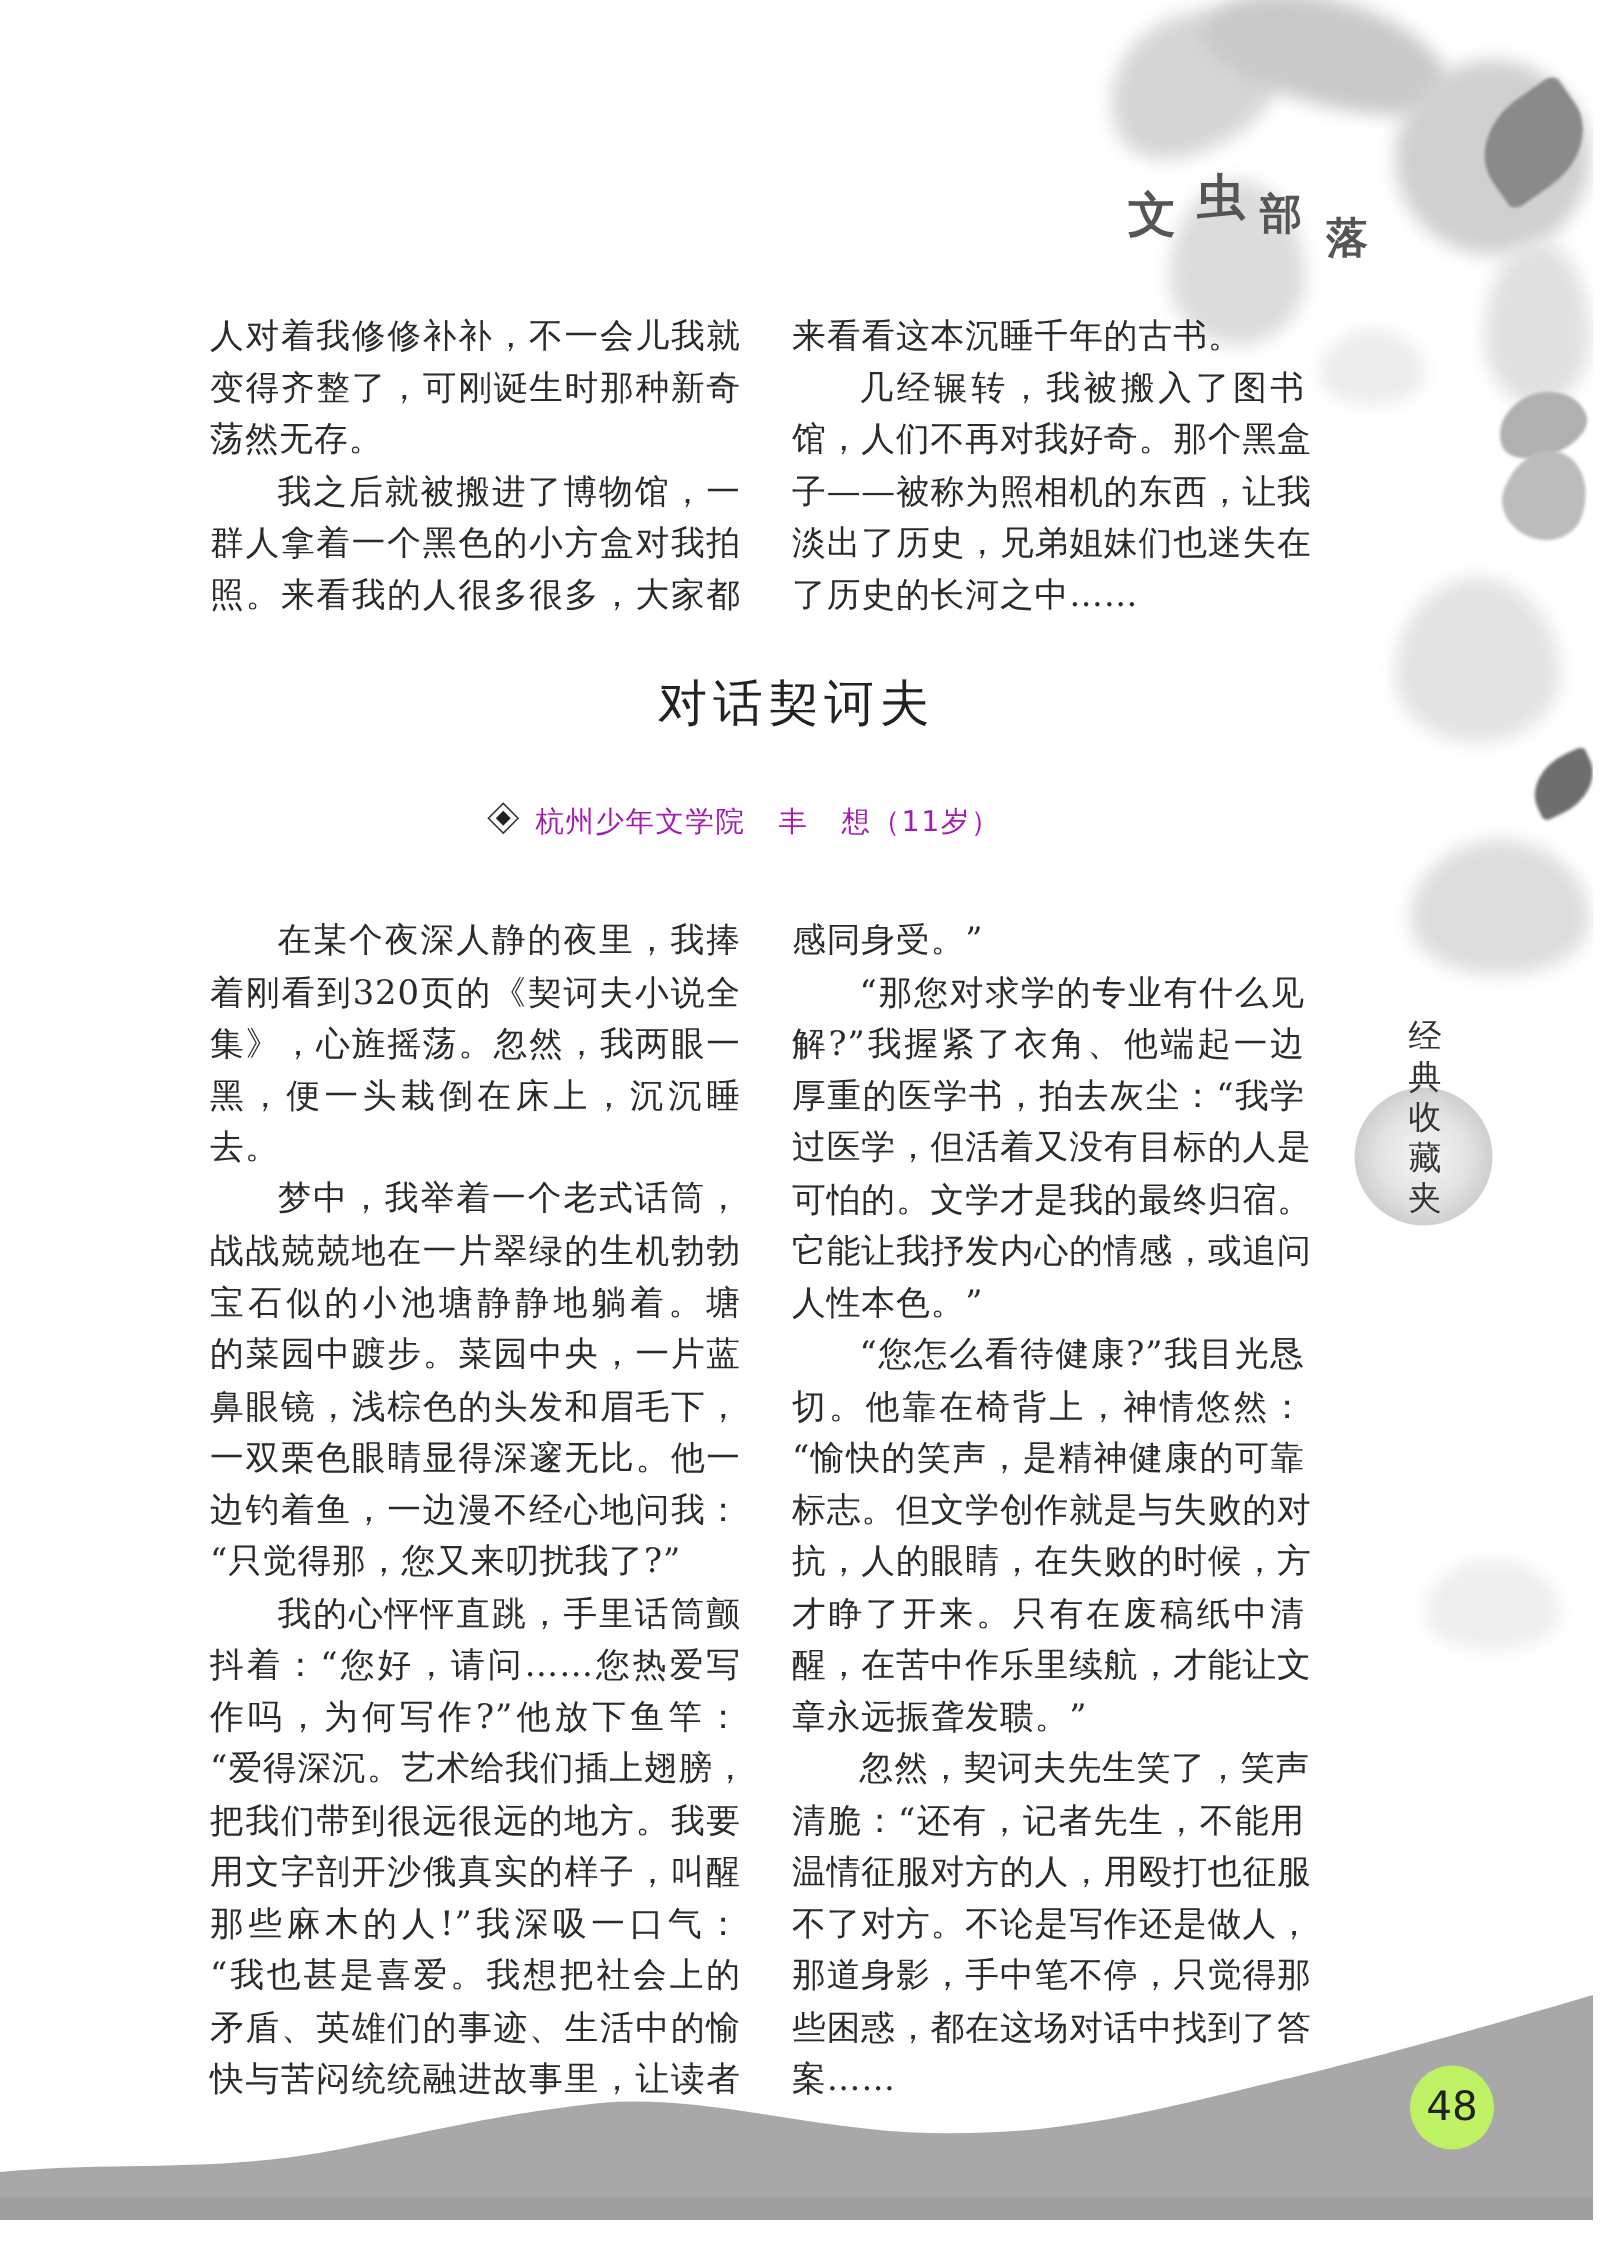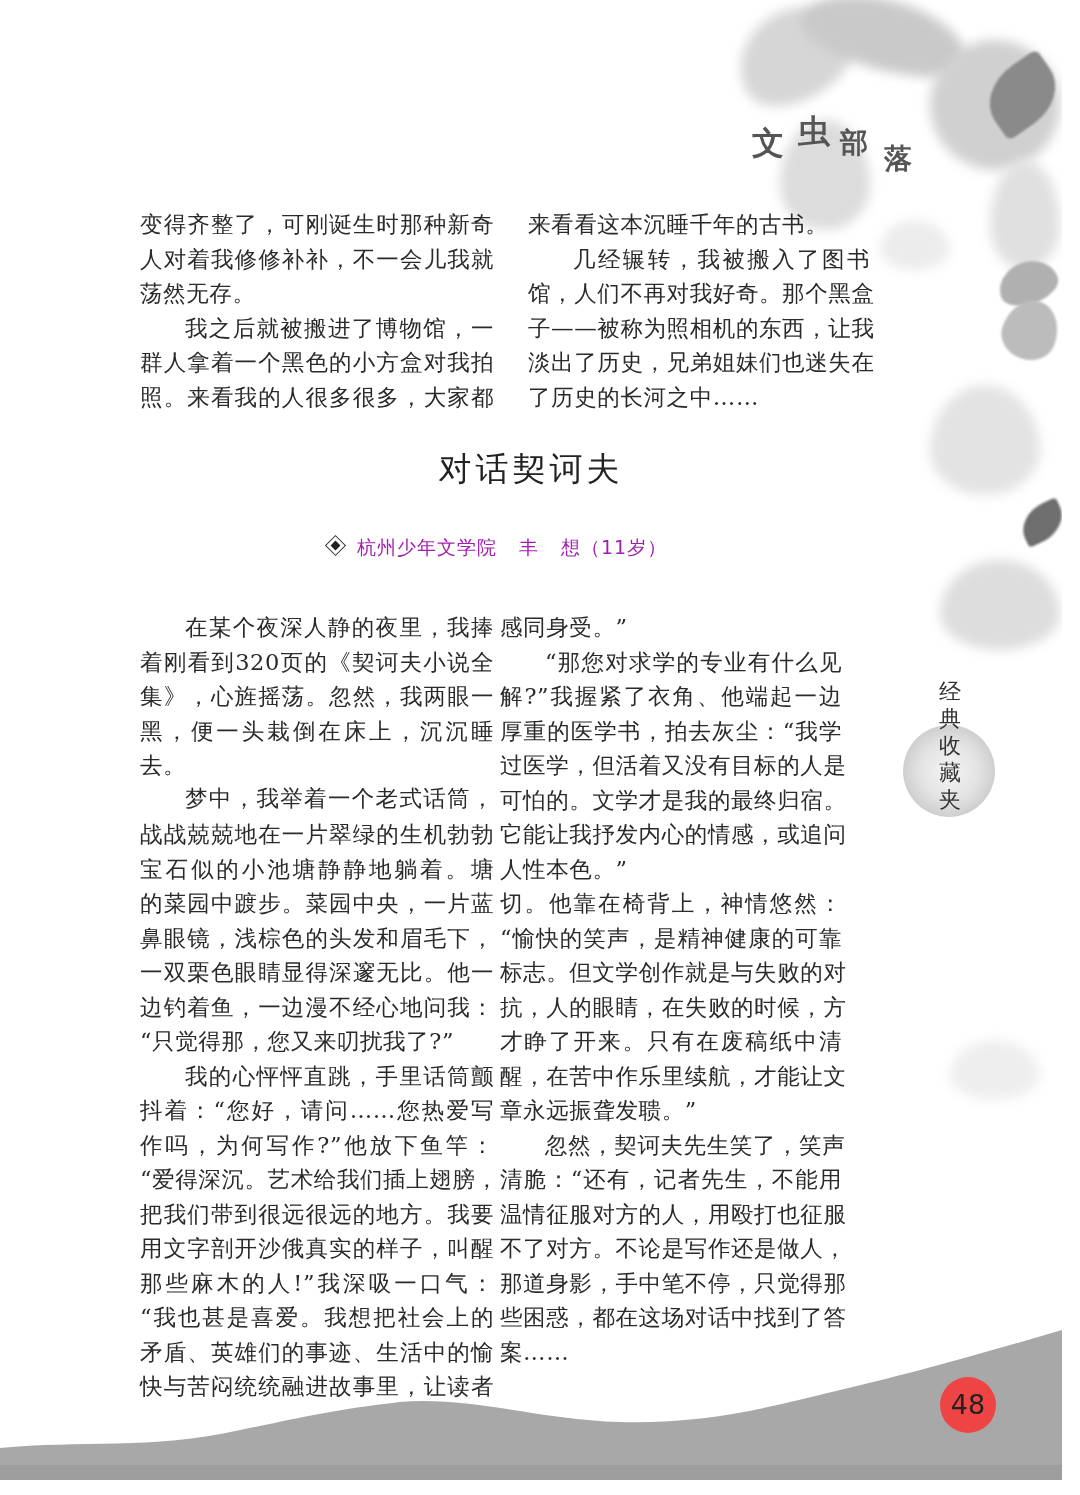--- a/index.html
+++ b/index.html
@@ -55,21 +55,21 @@
     font-family: "DejaVu Sans", "Liberation Sans", sans-serif;
     font-size: 22px; color: #333; text-align: center; line-height: 27px;
   }
   .side-circle {
     position: absolute; left: 903px; top: 725px; width: 92px; height: 92px; border-radius: 50%;
     background: radial-gradient(circle, #f4f4f4 0%, #e3e3e3 45%, #cfcfcf 70%, rgba(255,255,255,0) 74%);
   }
   .wave { position: absolute; left: 0; top: 1300px; width: 1062px; height: 180px; }
   .page-num-circle {
     position: absolute; left: 940px; top: 1377px; width: 56px; height: 56px; border-radius: 50%;
-    background: #ef4444; text-align: center; line-height: 56px;
+    background: #bef264; text-align: center; line-height: 56px;
     font-family: "DejaVu Sans", "Liberation Sans", sans-serif; font-size: 27px; color: #222;
   }
 </style>
 </head>
 <body>
 
 <div class="page">
 
   <div>
     <div class="leaf" style="left:735px;top:10px;width:120px;height:90px;background:#d6d6d6;transform:rotate(-30deg);"></div>
@@ -89,22 +89,22 @@
 
   <div class="section-title">
     <span style="left:0;top:12px;">文</span>
     <span style="left:46px;top:0;">虫</span>
     <span style="left:88px;top:14px;font-size:28px;">部</span>
     <span style="left:132px;top:30px;font-size:28px;">落</span>
   </div>
 
   <div class="col" style="left:140px;top:207px;width:354px;">
     <p>
+      <span class="ln">人对着我修修补补，不一会儿我就</span>
       <span class="ln">变得齐整了，可刚诞生时那种新奇</span>
-      <span class="ln">人对着我修修补补，不一会儿我就</span>
       <span class="ln last">荡然无存。</span>
     </p>
     <p>
       <span class="ln" style="padding-left:2em;">我之后就被搬进了博物馆，一</span>
       <span class="ln">群人拿着一个黑色的小方盒对我拍</span>
       <span class="ln">照。来看我的人很多很多，大家都</span>
     </p>
   </div>
 
   <div class="col" style="left:528px;top:207px;width:342px;">
@@ -151,34 +151,35 @@
       <span class="ln">“爱得深沉。艺术给我们插上翅膀，</span>
       <span class="ln">把我们带到很远很远的地方。我要</span>
       <span class="ln">用文字剖开沙俄真实的样子，叫醒</span>
       <span class="ln">那些麻木的人!”我深吸一口气：</span>
       <span class="ln">“我也甚是喜爱。我想把社会上的</span>
       <span class="ln">矛盾、英雄们的事迹、生活中的愉</span>
       <span class="ln">快与苦闷统统融进故事里，让读者</span>
     </p>
   </div>
 
-  <div class="col" style="left:500px;top:610px;width:342px;">
+  <div class="col" style="left:528px;top:610px;width:342px;">
     <p>
       <span class="ln last">感同身受。”</span>
     </p>
     <p>
       <span class="ln" style="padding-left:2em;">“那您对求学的专业有什么见</span>
       <span class="ln">解?”我握紧了衣角、他端起一边</span>
       <span class="ln">厚重的医学书，拍去灰尘：“我学</span>
       <span class="ln">过医学，但活着又没有目标的人是</span>
       <span class="ln">可怕的。文学才是我的最终归宿。</span>
       <span class="ln">它能让我抒发内心的情感，或追问</span>
       <span class="ln last">人性本色。”</span>
     </p>
     <p>
+      <span class="ln" style="padding-left:2em;">“您怎么看待健康?”我目光恳</span>
       <span class="ln">切。他靠在椅背上，神情悠然：</span>
       <span class="ln">“愉快的笑声，是精神健康的可靠</span>
       <span class="ln">标志。但文学创作就是与失败的对</span>
       <span class="ln">抗，人的眼睛，在失败的时候，方</span>
       <span class="ln">才睁了开来。只有在废稿纸中清</span>
       <span class="ln">醒，在苦中作乐里续航，才能让文</span>
       <span class="ln last">章永远振聋发聩。”</span>
     </p>
     <p>
       <span class="ln" style="padding-left:2em;">忽然，契诃夫先生笑了，笑声</span>

